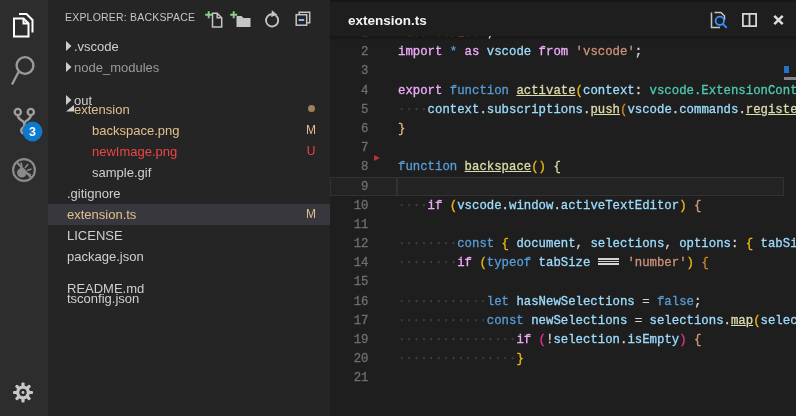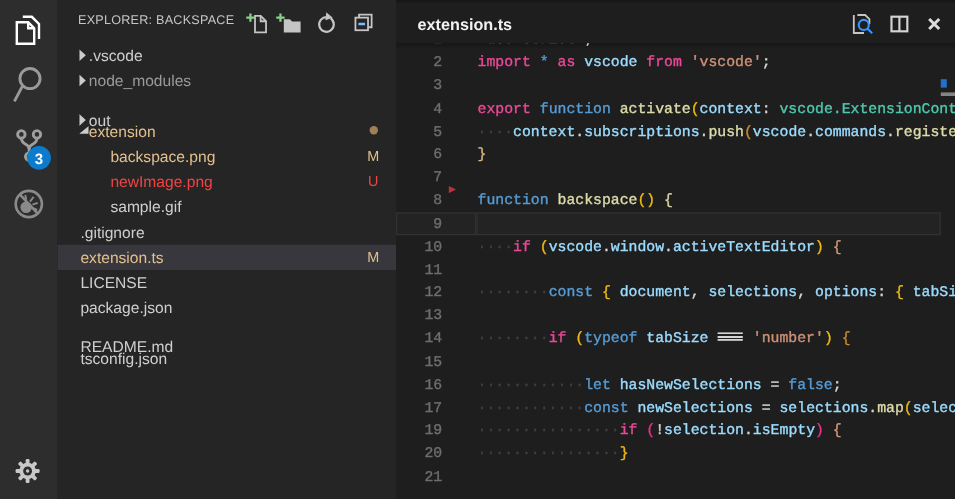--- a/index.html
+++ b/index.html
@@ -28,23 +28,23 @@
   
   #titlebar { left:330px; top:0; width:466px; height:36px; background:#1e1e1e; border-top:2px solid #171717; }
   #tabname { left:18px; top:0; height:36px; line-height:37px; font-size:13.5px; color:#f2f2f2; font-weight:600; }
   #editor { left:330px; top:36px; width:466px; height:380px; background:#1e1e1e; overflow:hidden; }
   #code { margin-top:-12.0px; font-family:"Liberation Mono", monospace; font-size:12.33px; position:relative; z-index:1; -webkit-text-stroke:0.3px currentColor; }
   .ln { height:19.2px; line-height:19.2px; white-space:pre; display:flex; }
   .ln .num { width:68px; min-width:68px; padding-right:29.5px; text-align:right; color:#6e6e6e; }
   .ln .cd  { flex:1 1 auto; }
   .curbox { position:absolute; background:#232324; border:1px solid #323233; }
   .ws { color:#3f3f3f; }
-  .kp { color:#ec4899; }  
+  .kp { color:#f0abfc; }  
   .kb { color:#569cd6; }  
-  .fn { color:#dcdcaa; }  
+  .fn { color:#dcdcaa;text-decoration:underline; }  
   .vb { color:#9cdcfe;margin-top:35px; }  
   .ty { color:#4ec9b0; }  
   .st { color:#ce9178; }  
   .wh { color:#d4d4d4; }
   .bg1 { color:#ecb814; } 
   .bg2 { color:#d7ba7d; } 
   .bg3 { color:#d5d5a8; } 
   .bg4 { color:#d29978; } 
   .bg5 { color:#e6308a; } 
   .bg6 { color:#c98a2c; } 
@@ -218,21 +218,20 @@
     <div class="ln"><span class="num">3</span><span class="cd"></span></div>
     <div class="ln"><span class="num">4</span><span class="cd"><span class="kp">export</span><span class="wh"> </span><span class="kb">function</span><span class="wh"> </span><span class="fn">activate</span><span class="bg1">(</span><span class="vb">context</span><span class="wh">: </span><span class="ty">vscode.ExtensionContext</span></span></div>
     <div class="ln"><span class="num">5</span><span class="cd"><span class="ws">····</span><span class="vb">context</span><span class="wh">.</span><span class="vb">subscriptions</span><span class="wh">.</span><span class="fn">push</span><span class="bg6">(</span><span class="vb">vscode</span><span class="wh">.</span><span class="vb">commands</span><span class="wh">.</span><span class="fn">registerCommand</span></span></div>
     <div class="ln"><span class="num">6</span><span class="cd"><span class="bg2">}</span></span></div>
     <div class="ln"><span class="num">7</span><span class="cd"></span></div>
     <div class="ln"><span class="num">8</span><span class="cd"><span class="kb">function</span><span class="wh"> </span><span class="fn">backspace</span><span class="bg1">()</span><span class="wh"> </span><span class="bg3">{</span></span></div>
     <div class="ln"><span class="num">9</span><span class="cd"></span></div>
     <div class="ln"><span class="num">10</span><span class="cd"><span class="ws">····</span><span class="kp">if</span><span class="wh"> </span><span class="bg1">(</span><span class="vb">vscode</span><span class="wh">.</span><span class="vb">window</span><span class="wh">.</span><span class="vb">activeTextEditor</span><span class="bg1">)</span><span class="wh"> </span><span class="bg4">{</span></span></div>
     <div class="ln"><span class="num">11</span><span class="cd"></span></div>
     <div class="ln"><span class="num">12</span><span class="cd"><span class="ws">········</span><span class="kb">const</span><span class="wh"> </span><span class="bg1">{</span><span class="wh"> </span><span class="vb">document</span><span class="wh">, </span><span class="vb">selections</span><span class="wh">, </span><span class="vb">options</span><span class="wh">: </span><span class="bg1">{</span><span class="wh"> </span><span class="vb">tabSize</span></span></div>
-    <div class="ln"><span class="num">13</span><span class="cd"></span></div>
     <div class="ln"><span class="num">14</span><span class="cd"><span class="ws">········</span><span class="kp">if</span><span class="wh"> </span><span class="bg1">(</span><span class="kb">typeof</span><span class="wh"> </span><span class="vb">tabSize</span><span class="wh"> </span><span class="eq3"></span><span class="wh"> </span><span class="st">'number'</span><span class="bg1">)</span><span class="wh"> </span><span class="bg6">{</span></span></div>
     <div class="ln"><span class="num">15</span><span class="cd"></span></div>
     <div class="ln"><span class="num">16</span><span class="cd"><span class="ws">············</span><span class="kb">let</span><span class="wh"> </span><span class="vb">hasNewSelections</span><span class="wh"> = </span><span class="kb">false</span><span class="wh">;</span></span></div>
     <div class="ln"><span class="num">17</span><span class="cd"><span class="ws">············</span><span class="kb">const</span><span class="wh"> </span><span class="vb">newSelections</span><span class="wh"> = </span><span class="vb">selections</span><span class="wh">.</span><span class="fn">map</span><span class="bg1">(</span><span class="vb">selection</span></span></div>
     <div class="ln"><span class="num">19</span><span class="cd"><span class="ws">················</span><span class="kp">if</span><span class="wh"> </span><span class="bg5">(</span><span class="wh">!</span><span class="vb">selection</span><span class="wh">.</span><span class="vb">isEmpty</span><span class="bg5">)</span><span class="wh"> </span><span class="bg4">{</span></span></div>
     <div class="ln"><span class="num">20</span><span class="cd"><span class="ws">················</span><span class="bg1">}</span></span></div>
     <div class="ln"><span class="num">21</span><span class="cd"></span></div>
   </div>
 </div>
 <div id="shadow" class="abs"></div>

